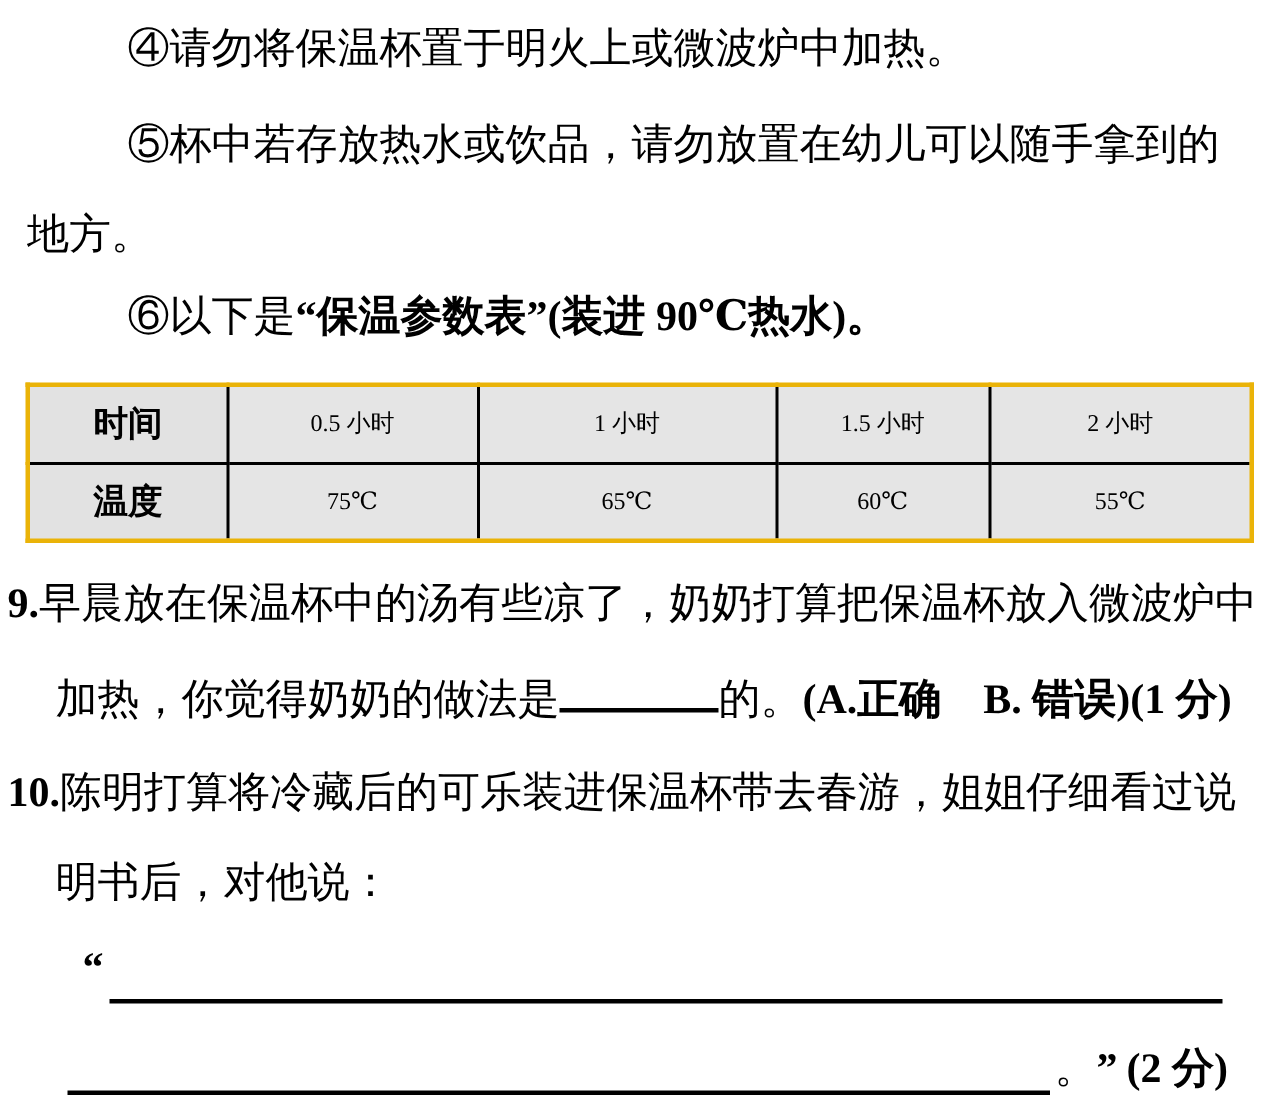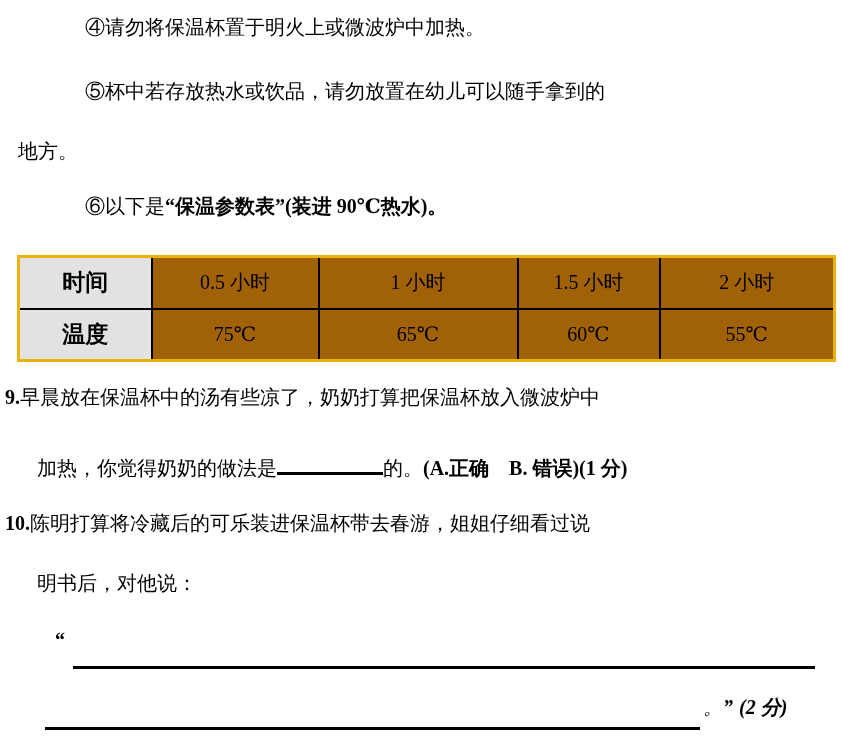--- a/index.html
+++ b/index.html
@@ -8,21 +8,21 @@
     position: relative;
     width: 843px;
     height: 739px;
     background: #ffffff;
     color: #000000;
     font-family: "Liberation Serif", "DejaVu Serif", serif;
     overflow: hidden;
   }
   .line {
     position: absolute;
-    font-size: 20px;
+    font-size: 28px;
     line-height: 1.25;
     white-space: nowrap;
     color: #000;
   }
   .bold { font-weight: bold; }
   
   .ln-i4  { left: 85px; top: 15px; }
   .ln-i5a { left: 85px; top: 79px; }
   .ln-i5b { left: 18px; top: 139px; }
   .ln-i6  { left: 85px; top: 194px; }
@@ -33,39 +33,39 @@
     width: 808px;
     border-collapse: collapse;
     table-layout: fixed;
     border: 3px solid #eab308;
   }
   table.param-table td {
     border: 2px solid #000;
     height: 52px;
     text-align: center;
     vertical-align: middle;
-    font-size: 20px;
+    font-size: 16px;
     font-family: "Liberation Serif", "DejaVu Serif", serif;
-    background: #a16207;
+    background: #e5e5e5;
   }
   table.param-table td.rowhead {
     background: var(--header-bg, #e2e2e2);
     font-family: "Liberation Sans", "DejaVu Sans", sans-serif;
     font-weight: bold;
     font-size: 23px;
   }
   .c0 { width: 133px; } .c1 { width: 167px; } .c2 { width: 199px; }
   .c3 { width: 142px; } .c4 { width: 175px; }
   
   .ln-q9a  { left: 5px;  top: 385px; }
   .ln-q9b  { left: 37px; top: 447px; }
   .ln-q10a { left: 5px;  top: 511px; }
   .ln-q10b { left: 37px; top: 571px; }
   .ln-quote { left: 55px; top: 628px; font-weight: bold; }
-  .ln-close { left: 703px; top: 695px; font-style: italic; }
+  .ln-close { left: 703px; top: 695px; }
   .blank-inline {
     display: inline-block;
     width: 106px;
     border-bottom: 3px solid #000;
     height: 28px;
     vertical-align: baseline;
   }
   .answer-rule {
     position: absolute;
     height: 3px;

